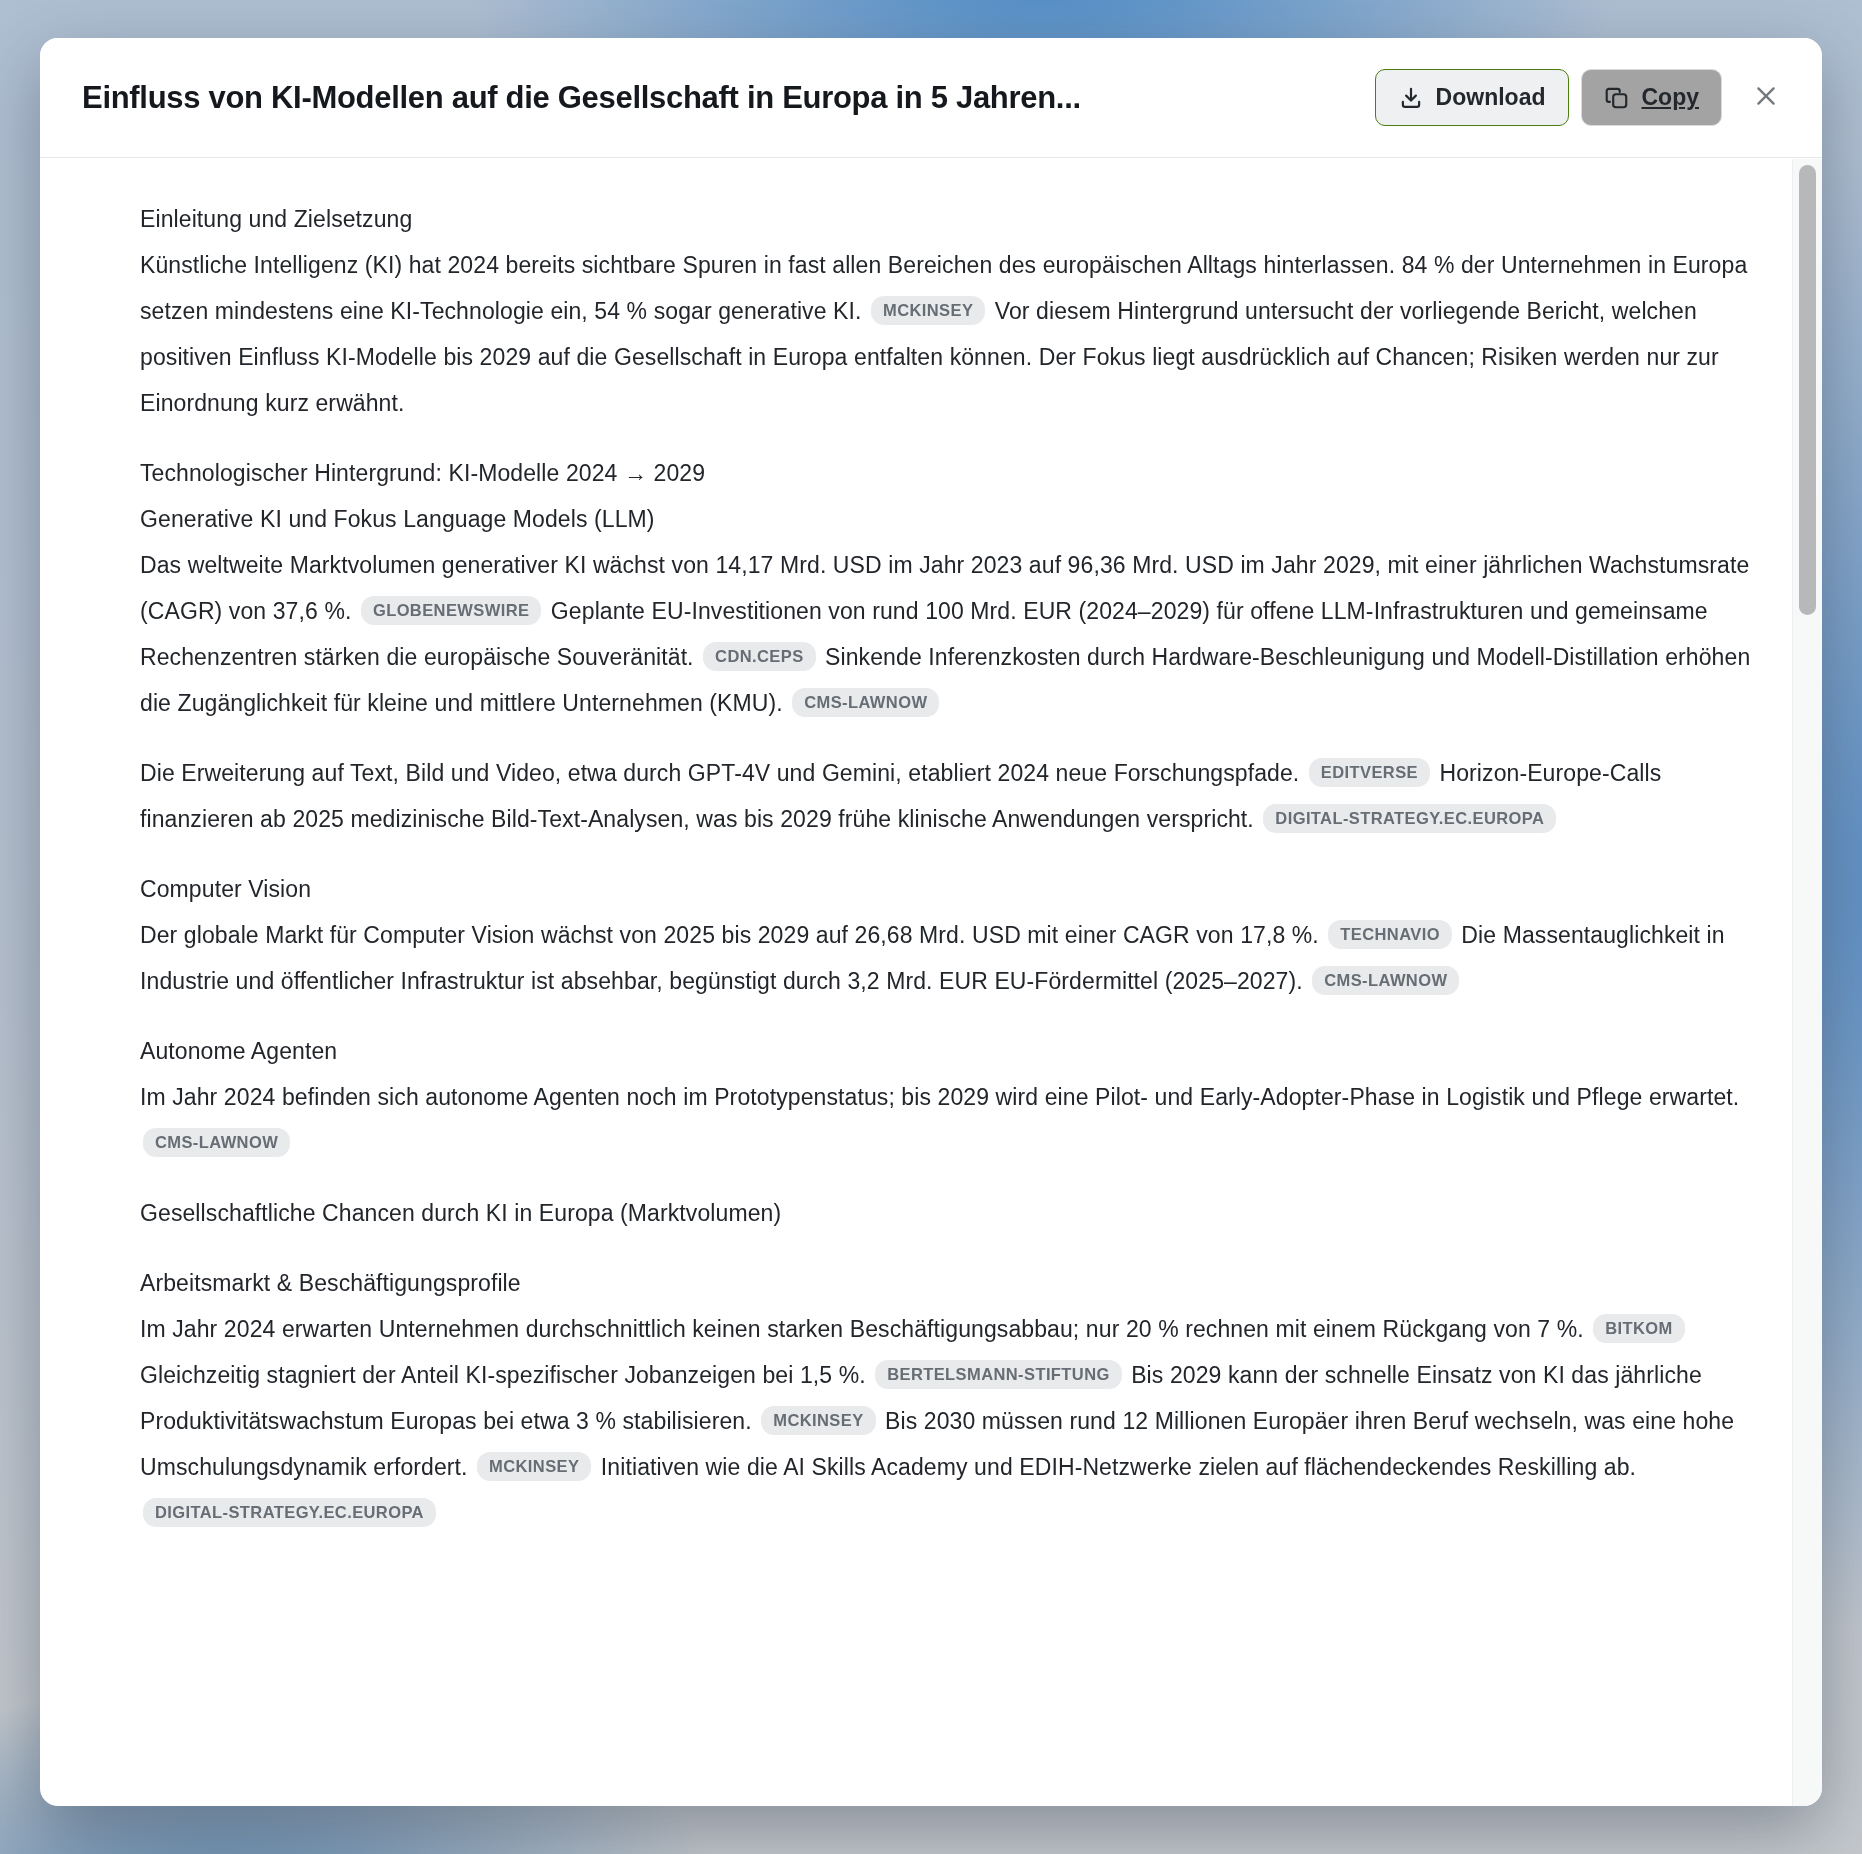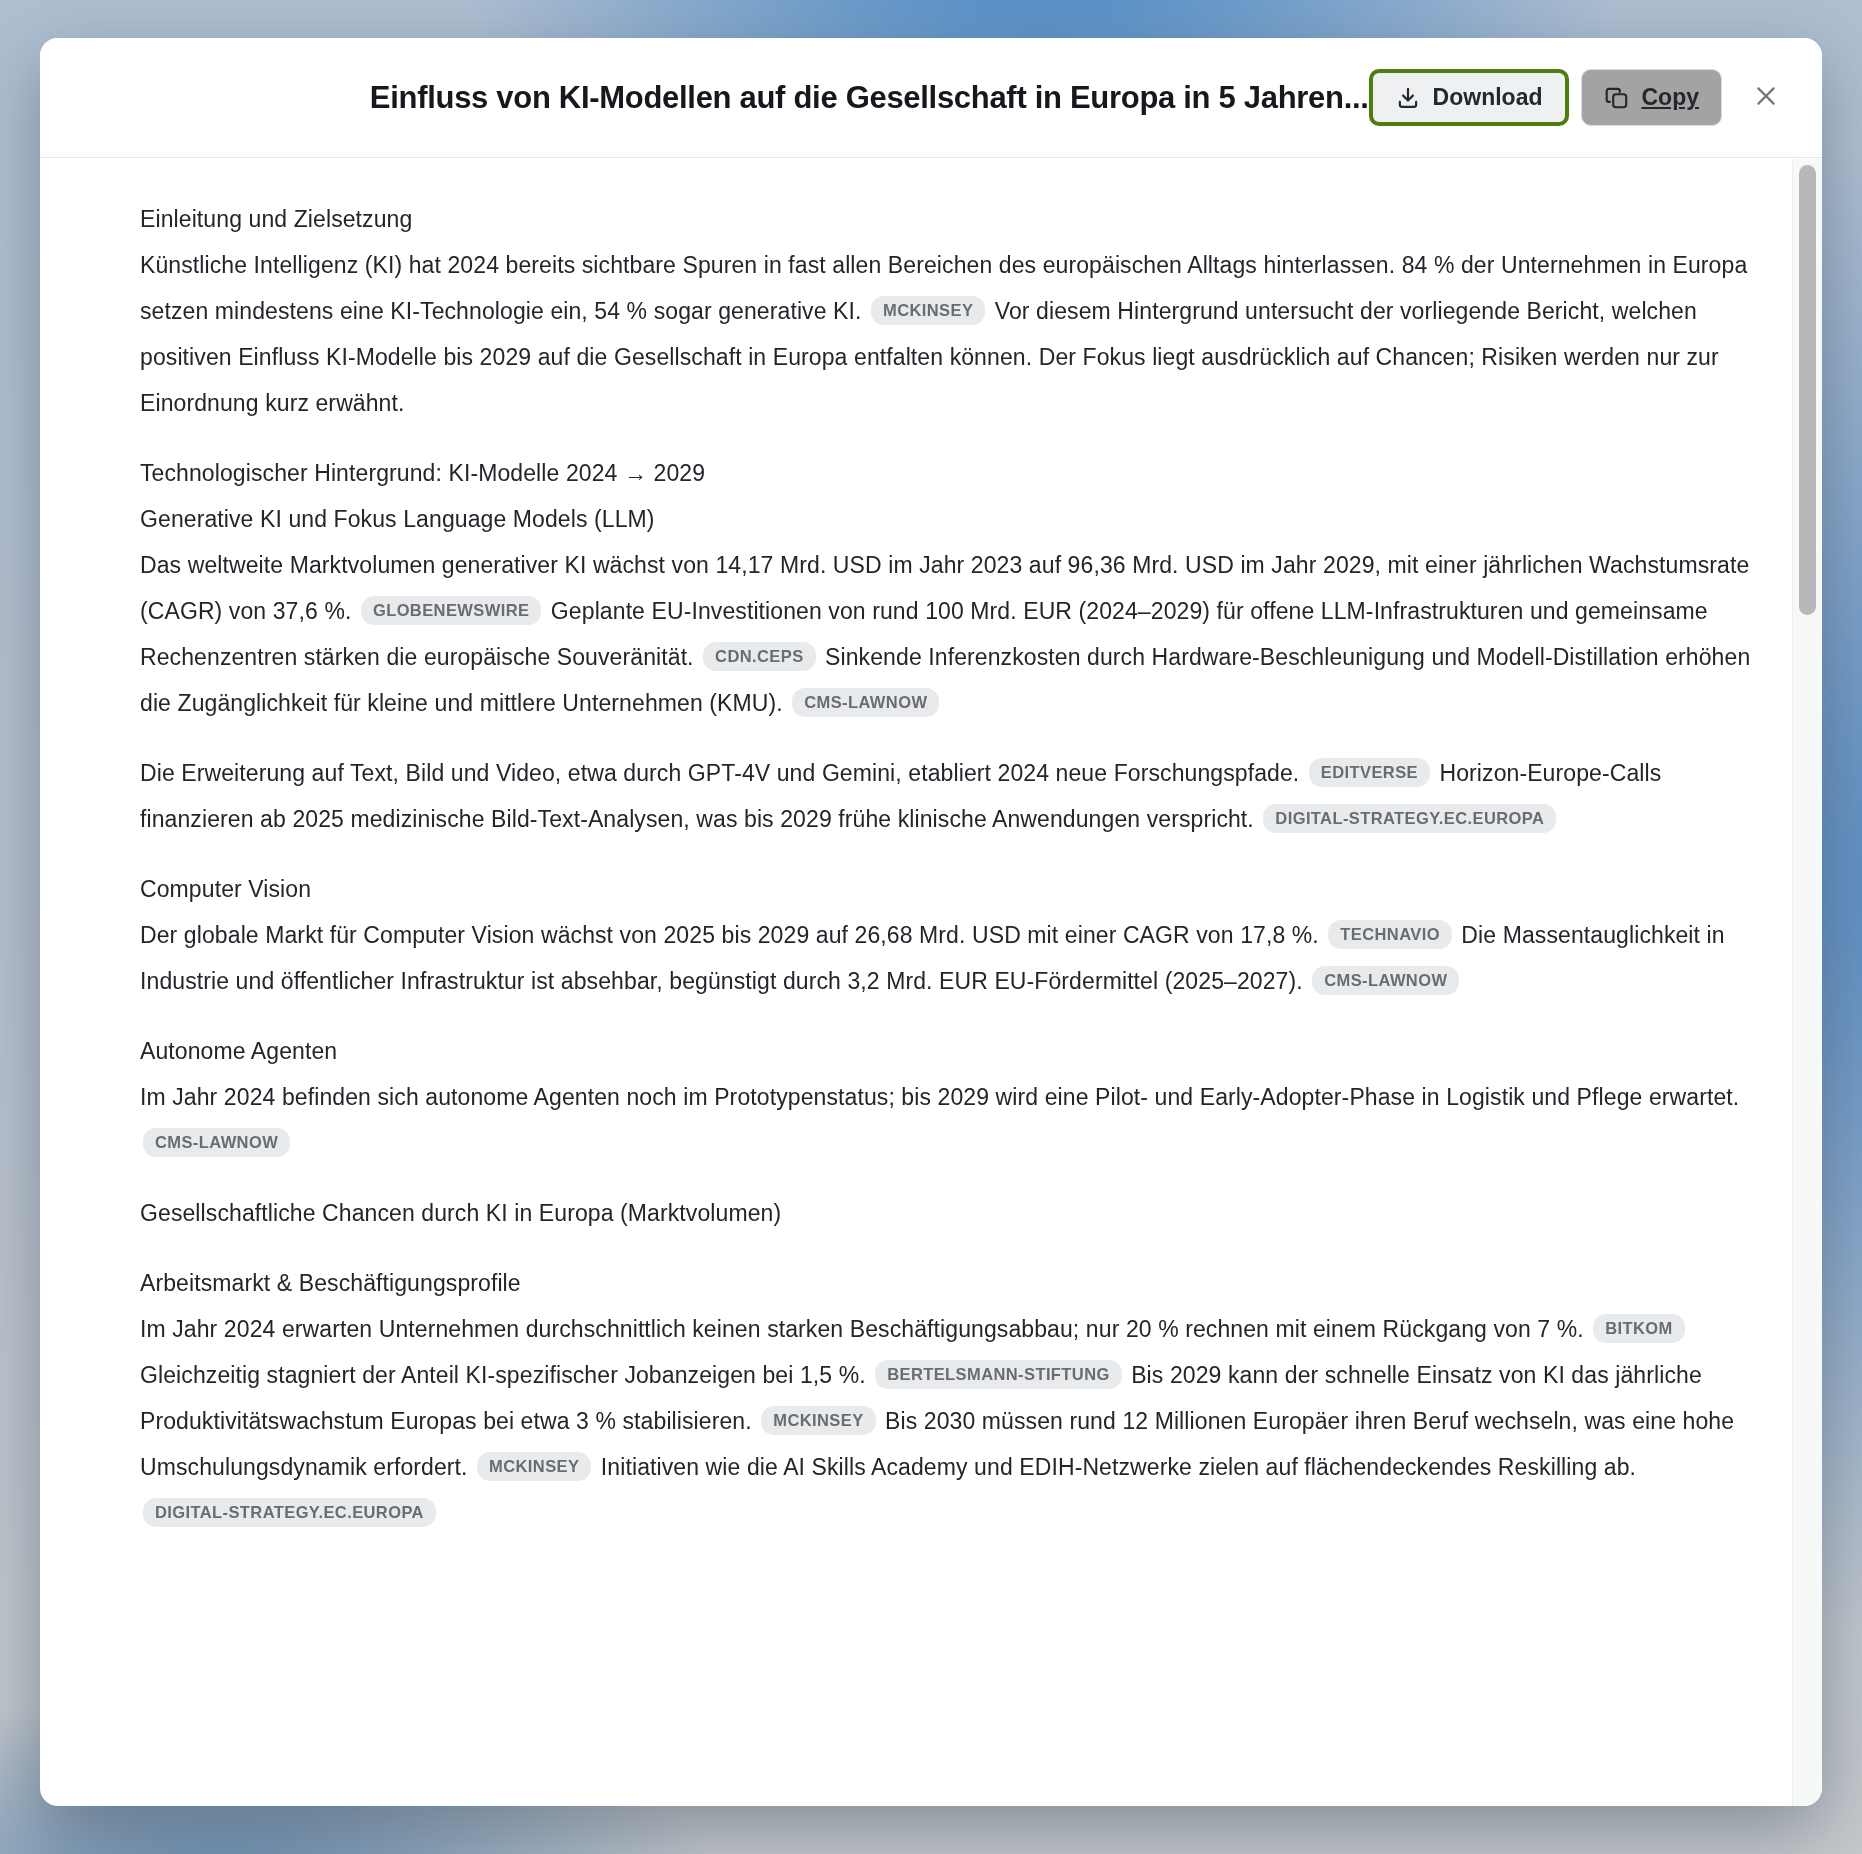--- a/index.html
+++ b/index.html
@@ -38,39 +38,38 @@
     background: #ffffff;
   }
   .modal-title {
     flex: 1;
     font-size: 31px;
     font-weight: 700;
     color: #15181c;
     letter-spacing: -0.3px;
     white-space: nowrap;
     overflow: hidden;
-    text-align: right;
   }
   .btn {
     display: inline-flex;
     align-items: center;
     gap: 12px;
     height: 57px;
     padding: 0 22px;
     border-radius: 10px;
     font-family: inherit;
     font-size: 23px;
     font-weight: 600;
     color: #24282d;
     cursor: pointer;
     box-sizing: border-box;
   }
   .btn-download {
     background: #eff0f2;
-    border: 4px solid #4d7c0f;
+    border: 1px solid #4d7c0f;
     margin-right: 12px;
   }
   .btn-copy {
     background: #a3a3a3;
     border: 1.5px solid #d8dadd;
     text-decoration: underline;
   }
   .btn svg { display: block; }
   .close-btn {
     margin-left: 24px;

